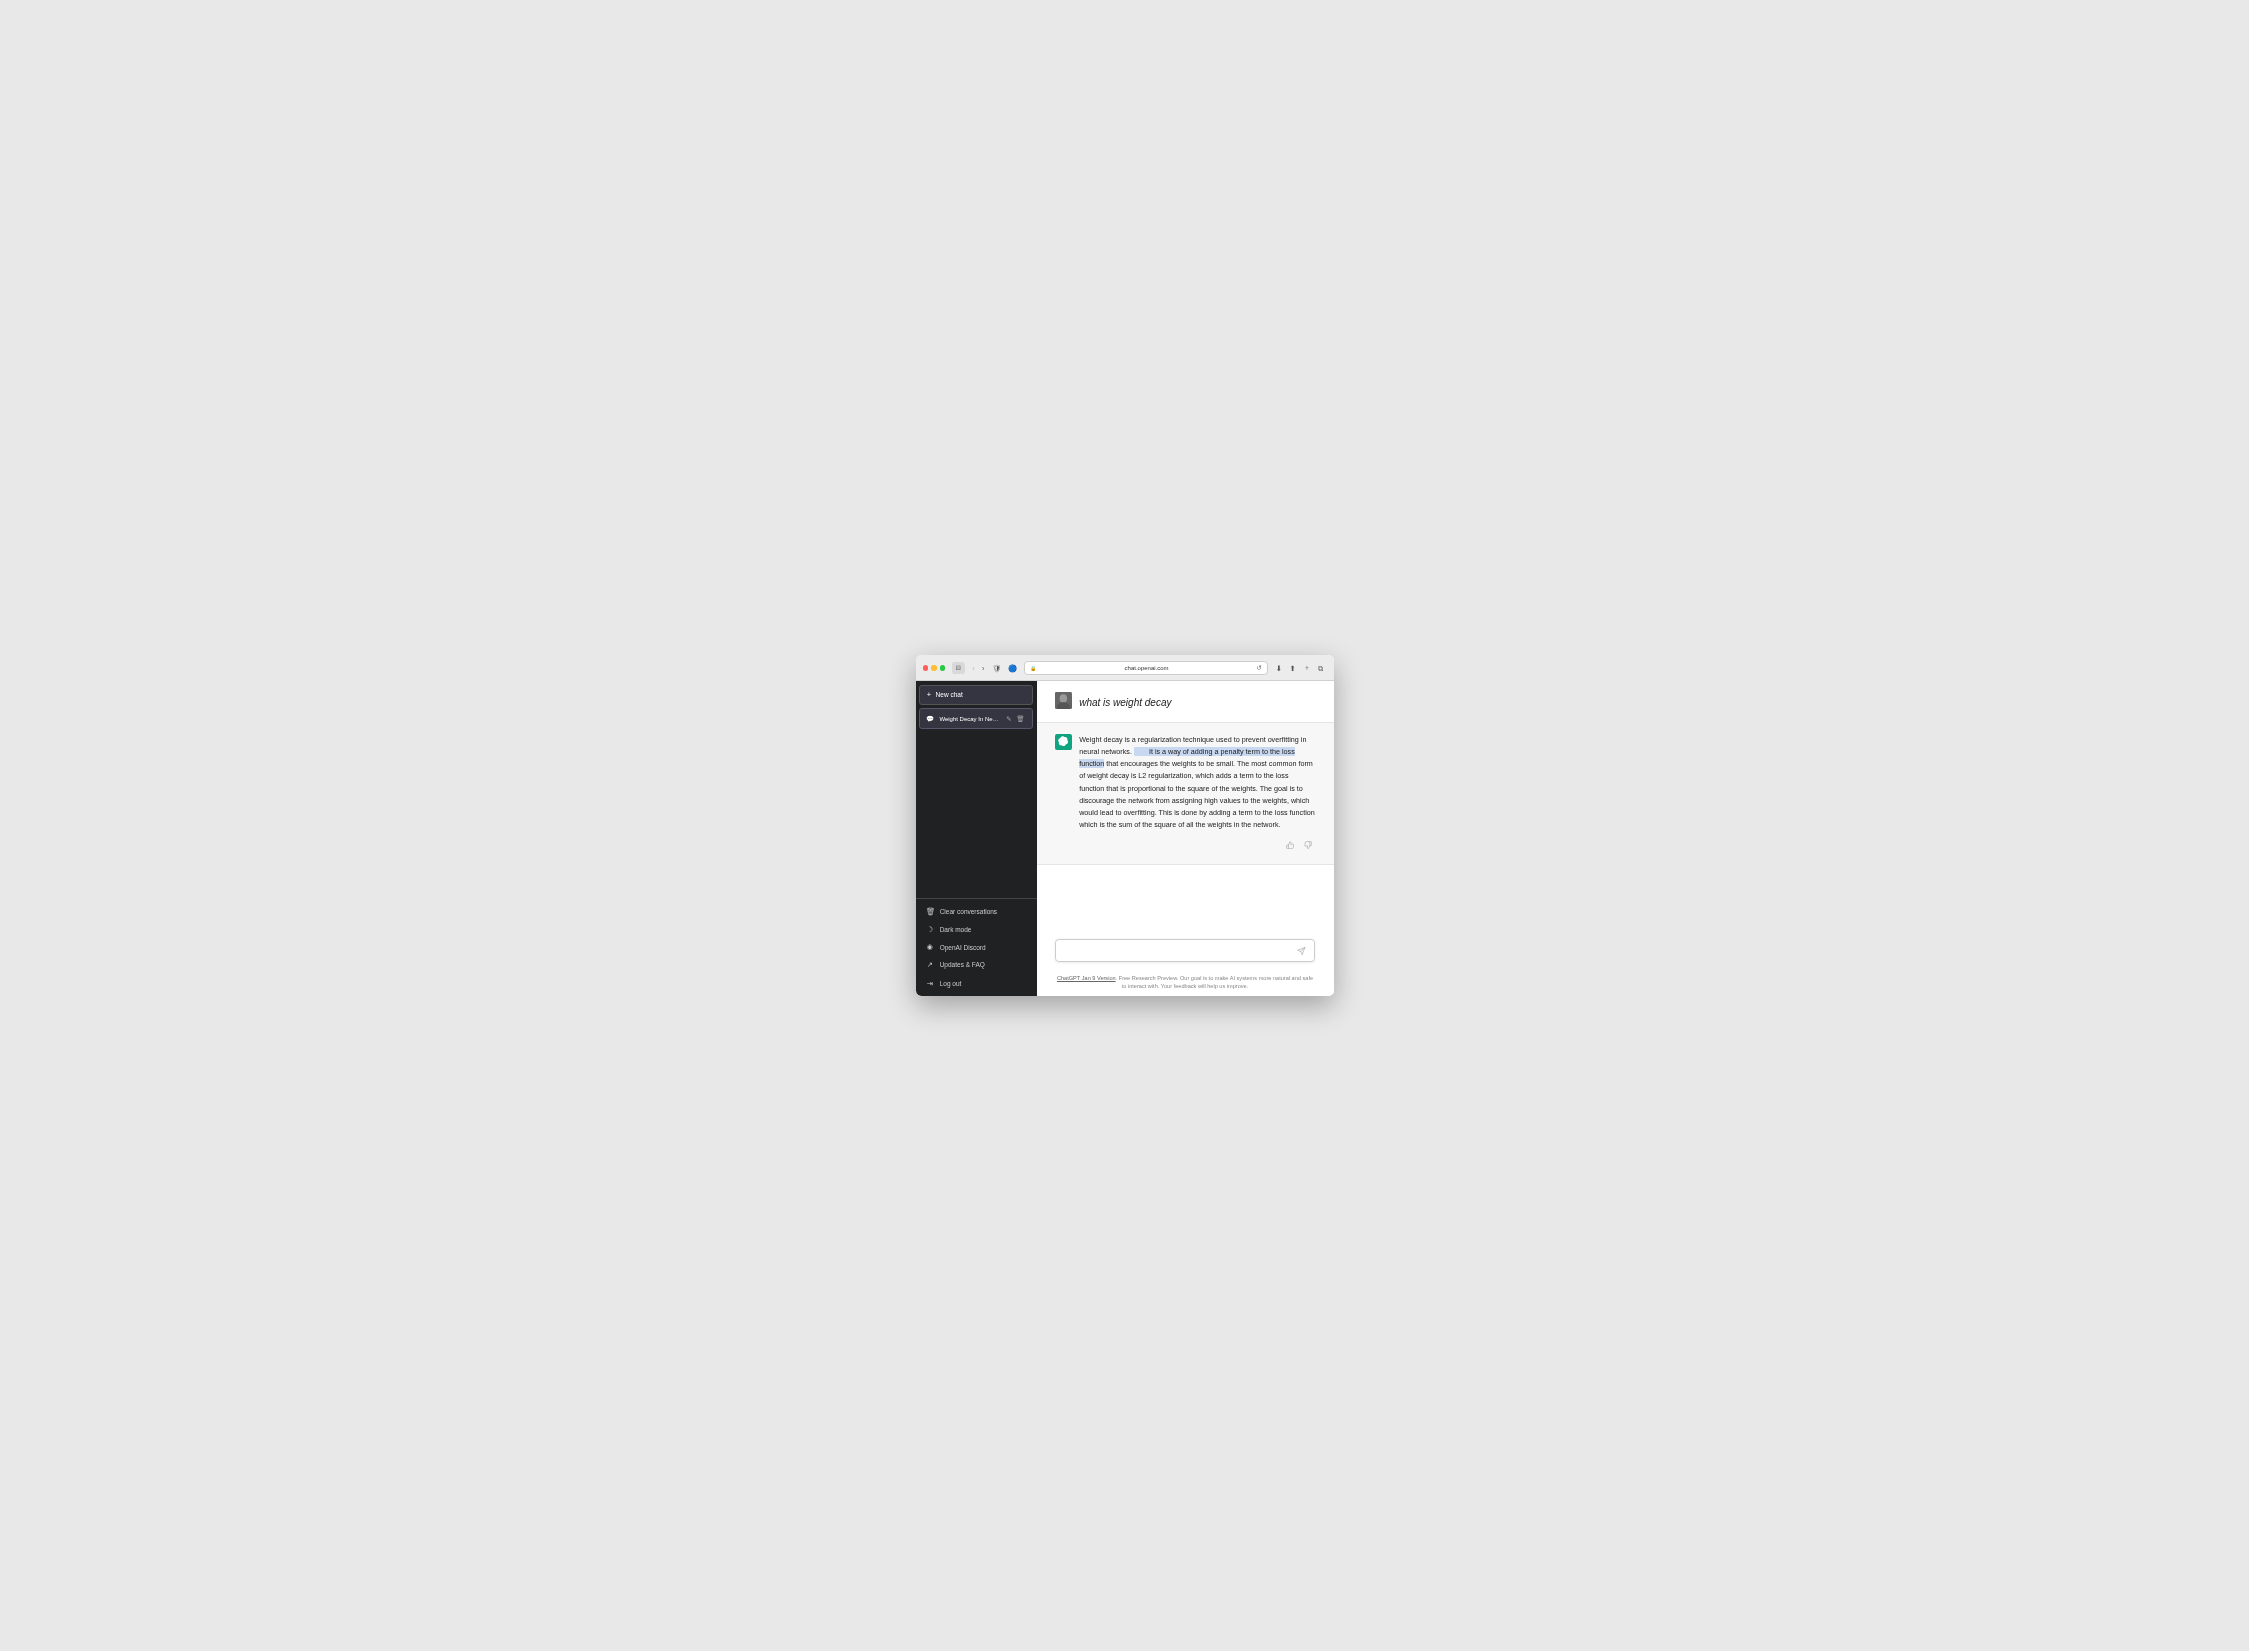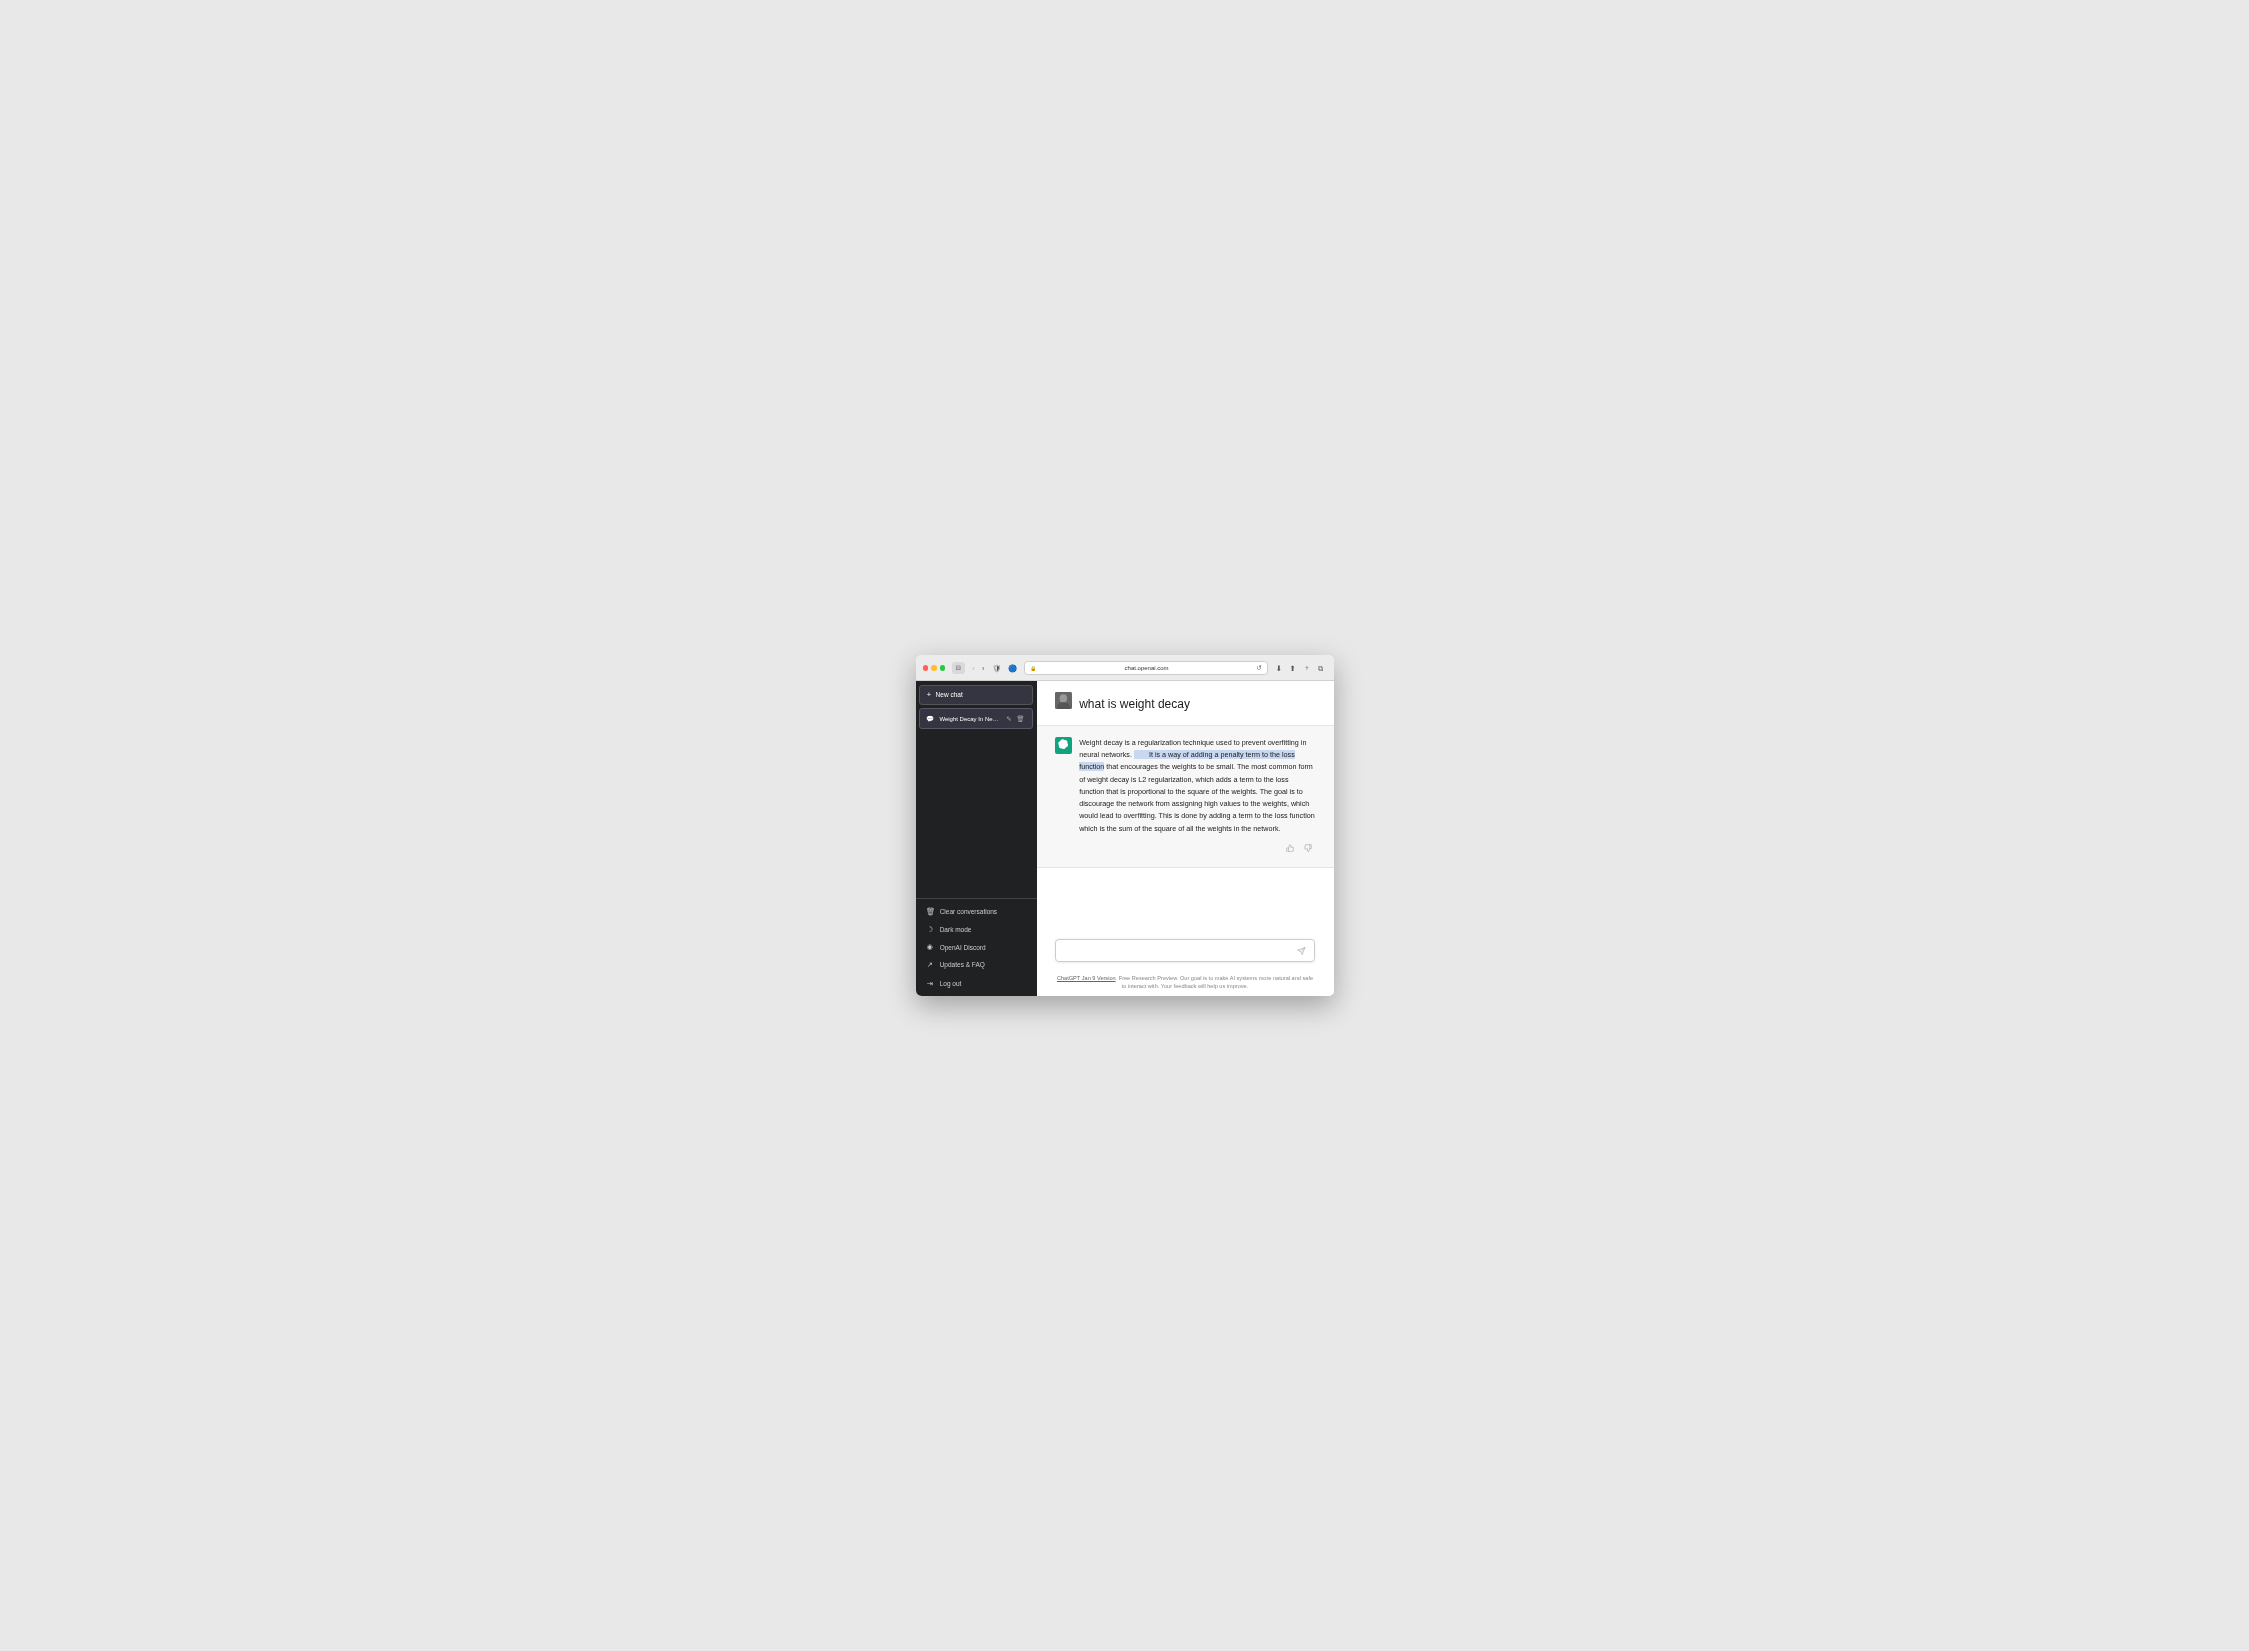--- a/index.html
+++ b/index.html
@@ -297,24 +297,25 @@
       border-radius: 1.9px;
       background: linear-gradient(135deg, #444 0%, #888 50%, #444 100%);
       display: flex;
       align-items: center;
       justify-content: center;
       font-size: 8.4px;
       color: #ccc;
     }
 
     .user-message-text {
-      font-size: 12px;
+      font-size: 10px;
       color: #1a1a1a;
       line-height: 1.6;
       padding-top: 2.8px;
+      font-style: italic;
     }
 
     
     .assistant-message {
       display: flex;
       align-items: flex-start;
       gap: 7.4px;
       padding: 11px 18.6px;
       background: #f7f7f8;
       border-top: 0.5px solid #e5e5e5;

